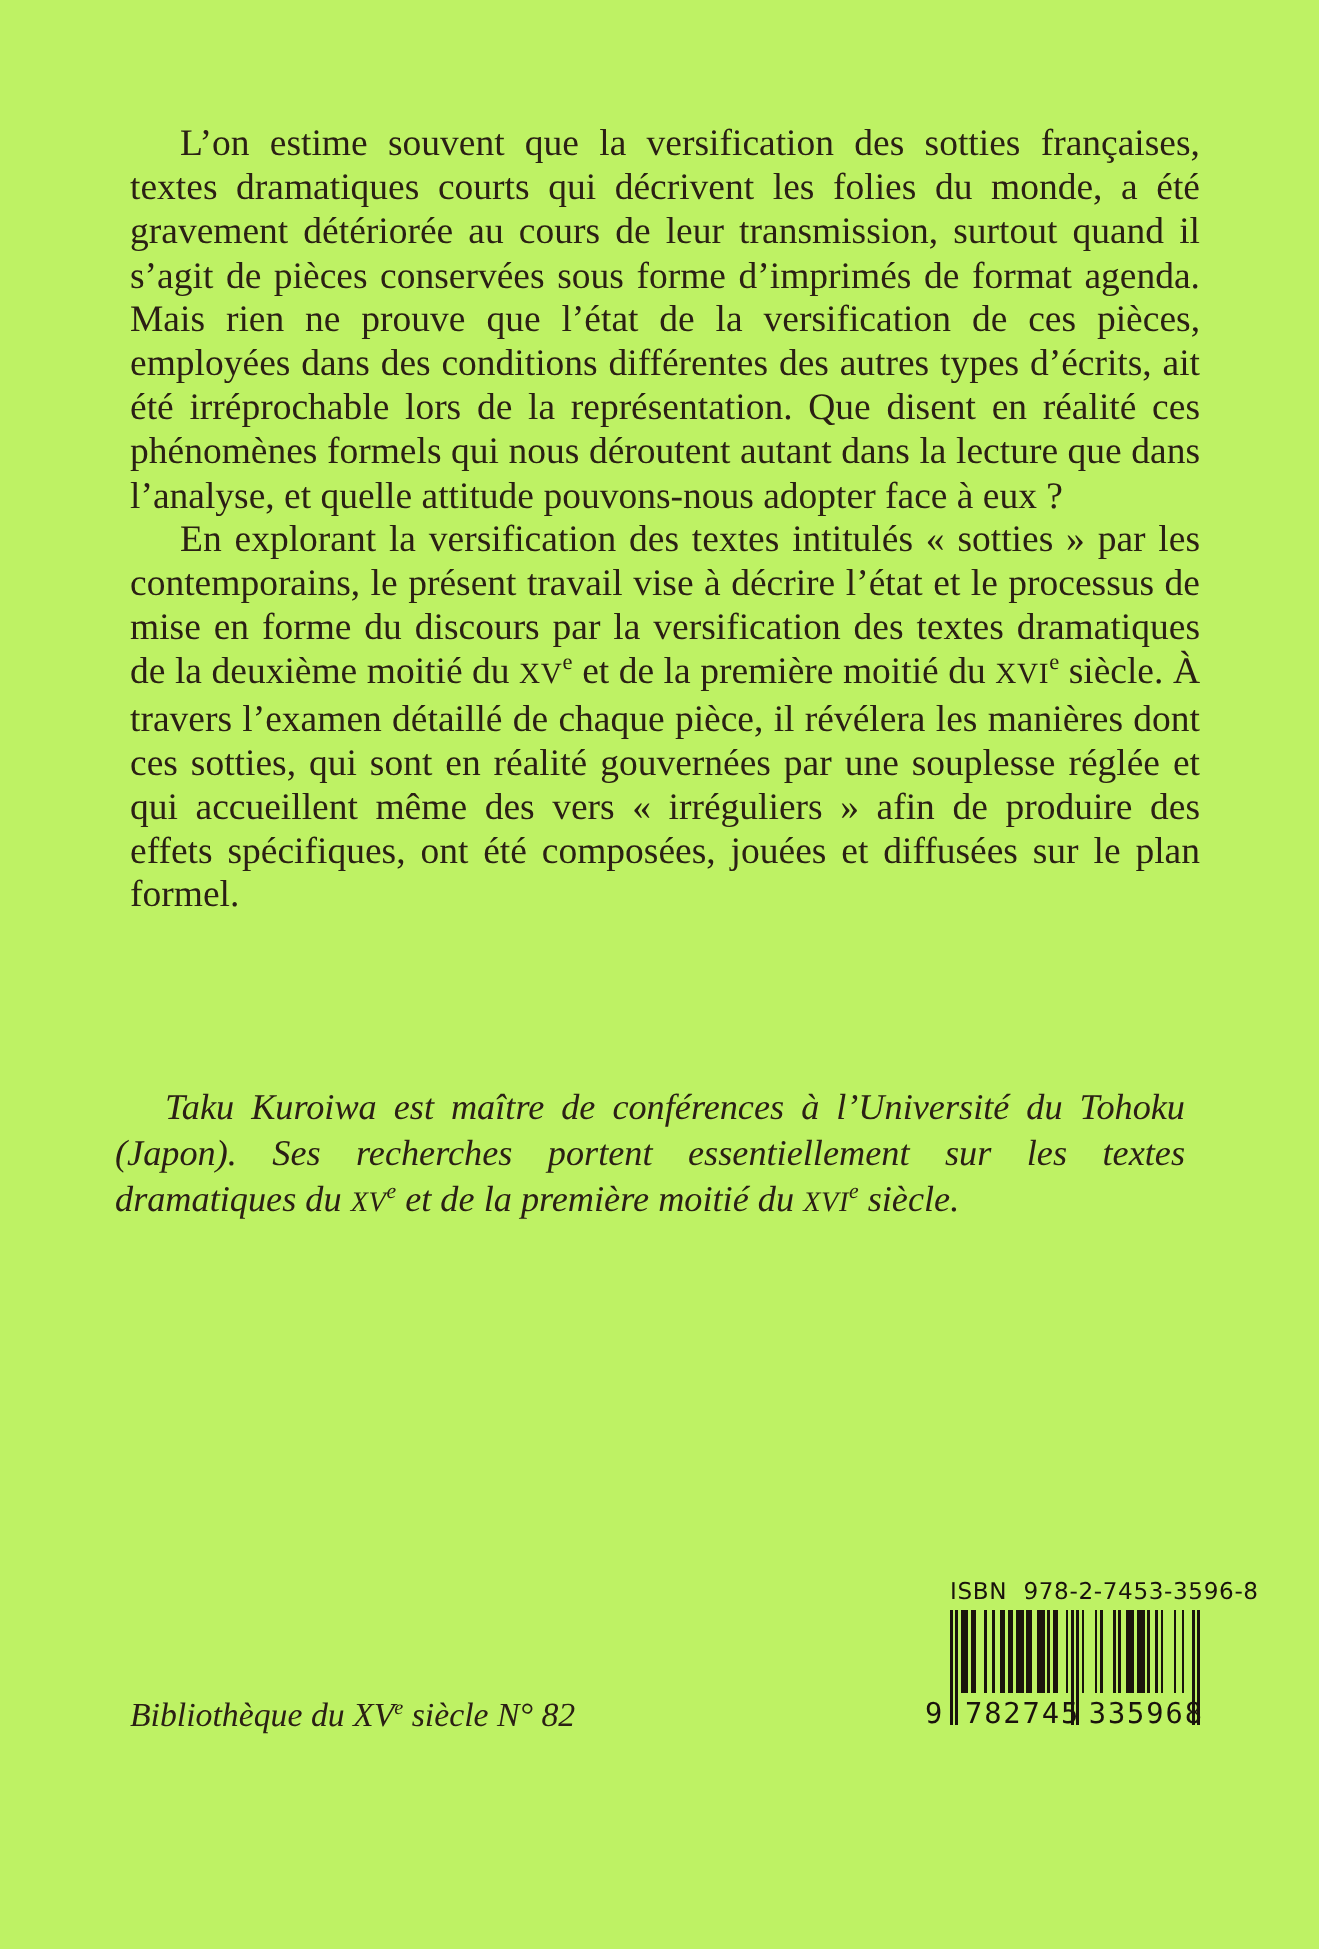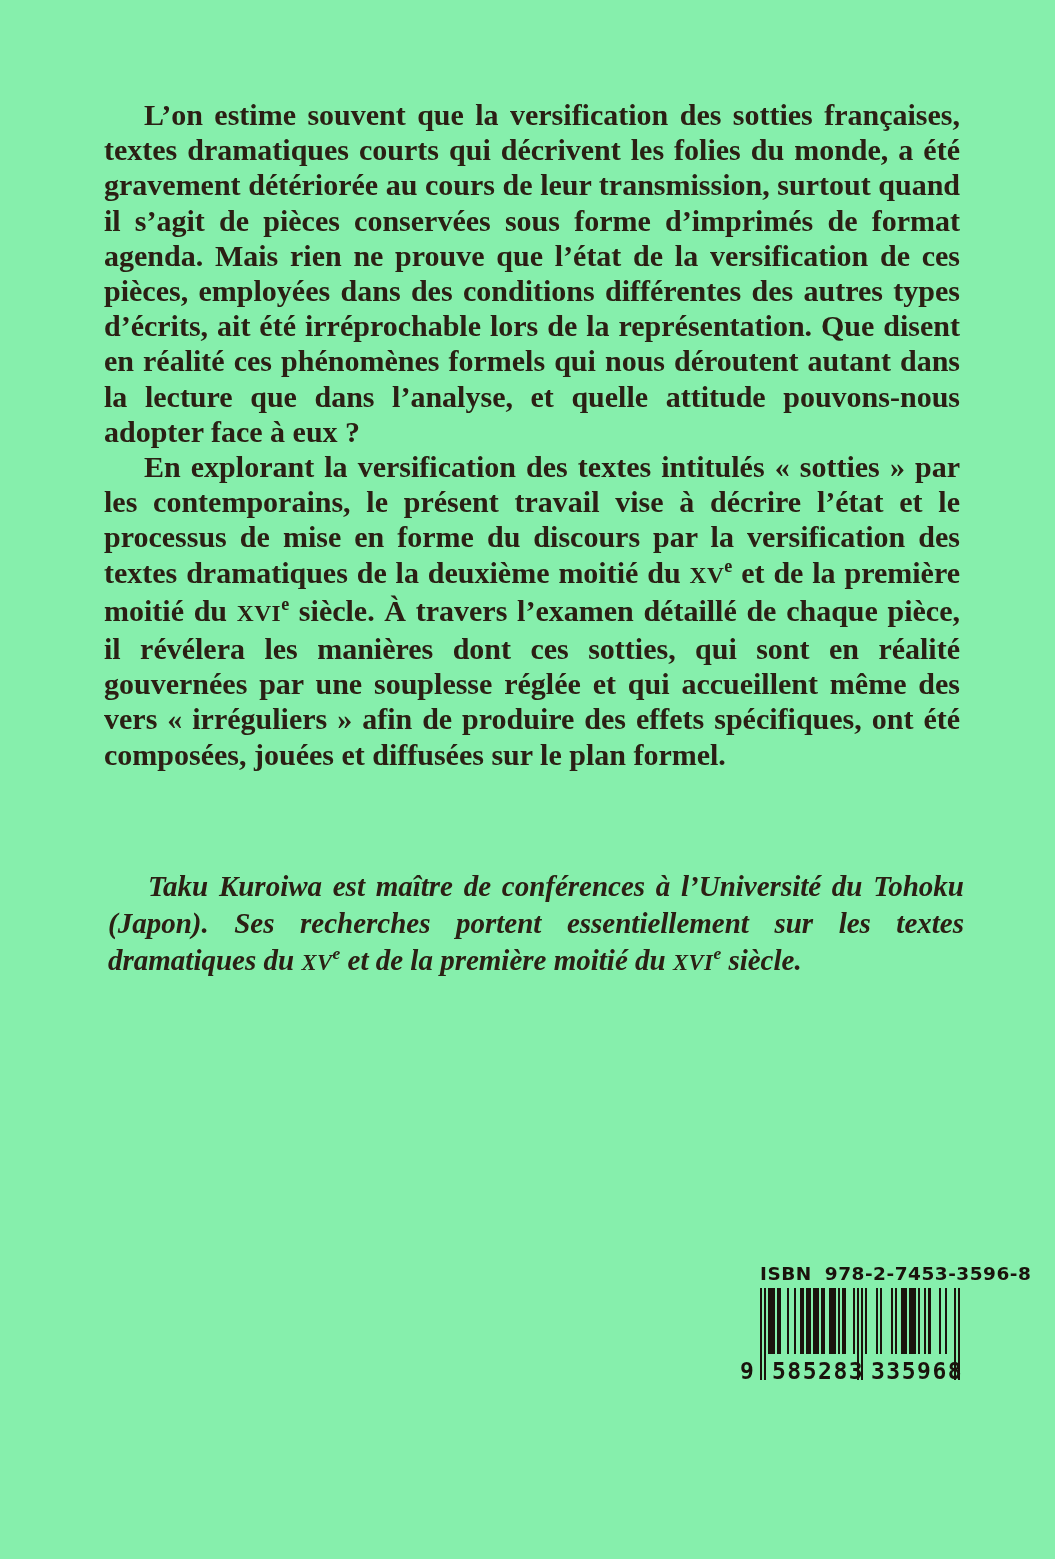--- a/index.html
+++ b/index.html
@@ -4,43 +4,42 @@
 <style>
   html, body {
     margin: 0;
     padding: 0;
     background: #fde2b0;
   }
   .page {
     position: relative;
     width: 1055px;
     height: 1559px;
-    background: #86efac;
+    background: #bef264;
     overflow: hidden;
     font-family: "Liberation Serif", "DejaVu Serif", serif;
     color: #2b2014;
-    font-weight: bold;
   }
   .synopsis {
     position: absolute;
     top: 97px;
     left: 104px;
     width: 856px;
     font-size: 30px;
     line-height: 35.2px;
     text-align: justify;
   }
   .synopsis p {
     margin: 0;
     text-indent: 40px;
   }
   .bio {
     position: absolute;
     top: 868px;
-    left: 108px;
+    left: 92px;
     width: 856px;
     font-size: 29px;
     line-height: 37px;
     font-style: italic;
     text-align: justify;
   }
   .bio p {
     margin: 0;
     text-indent: 40px;
   }
@@ -124,20 +123,21 @@
 
   <div class="synopsis">
     <p><span>L’on estime souvent que la versification des sotties françaises, textes dramatiques courts qui décrivent les folies du monde, a été gravement détériorée au cours de leur transmission, surtout quand il s’agit de pièces conservées sous forme d’imprimés de format agenda. Mais rien ne prouve que l’état de la versification de ces pièces, employées dans des conditions différentes des autres types d’écrits, ait été irréprochable lors de la représentation. Que disent en réalité ces phénomènes formels qui nous déroutent autant dans la lecture que dans l’analyse, et quelle attitude pouvons-nous adopter face à eux&nbsp;?</span></p>
     <p><span>En explorant la versification des textes intitulés «&nbsp;sotties&nbsp;» par les contemporains, le présent travail vise à décrire l’état et le processus de mise en forme du discours par la versification des textes dramatiques de la deuxième moitié du </span><span class="sc">XV</span><span class="sup">e</span><span> et de la première moitié du </span><span class="sc">XVI</span><span class="sup">e</span><span> siècle. À travers l’examen détaillé de chaque pièce, il révélera les manières dont ces sotties, qui sont en réalité gouvernées par une souplesse réglée et qui accueillent même des vers «&nbsp;irréguliers&nbsp;» afin de produire des effets spécifiques, ont été composées, jouées et diffusées sur le plan formel.</span></p>
   </div>
 
   <div class="bio">
     <p><span>Taku Kuroiwa est maître de conférences à l’Université du Tohoku (Japon). Ses recherches portent essentiellement sur les textes dramatiques du </span><span class="sc">XV</span><span class="sup">e</span><span> et de la première moitié du </span><span class="sc">XVI</span><span class="sup">e</span><span> siècle.</span></p>
   </div>
 
+  <div class="collection"><span>Bibliothèque du XV</span><span class="sup">e</span><span> siècle N°&nbsp;82</span></div>
 
   <div class="barcode-wrap">
     <div class="isbn-line">
       <span class="isbn-label">ISBN</span><span>978-2-7453-3596-8</span>
     </div>
     <div class="bars-area">
       <svg id="barcode-svg" viewBox="0 0 95 92" preserveAspectRatio="none" shape-rendering="crispEdges">
           <rect x="0" y="0" width="1" height="92"></rect>
           <rect x="2" y="0" width="1" height="92"></rect>
           <rect x="4" y="0" width="3" height="66"></rect>
@@ -163,18 +163,18 @@
           <rect x="71" y="0" width="3" height="66"></rect>
           <rect x="75" y="0" width="1" height="66"></rect>
           <rect x="78" y="0" width="1" height="66"></rect>
           <rect x="80" y="0" width="1" height="66"></rect>
           <rect x="85" y="0" width="1" height="66"></rect>
           <rect x="88" y="0" width="1" height="66"></rect>
           <rect x="92" y="0" width="1" height="92"></rect>
           <rect x="94" y="0" width="1" height="92"></rect>
         </svg>
       <span class="ean-digit ean-first">9</span>
-      <span class="ean-digit ean-left">585283</span>
+      <span class="ean-digit ean-left">782745</span>
       <span class="ean-digit ean-right">335968</span>
     </div>
   </div>
 
 </div>
 
 </body></html>

